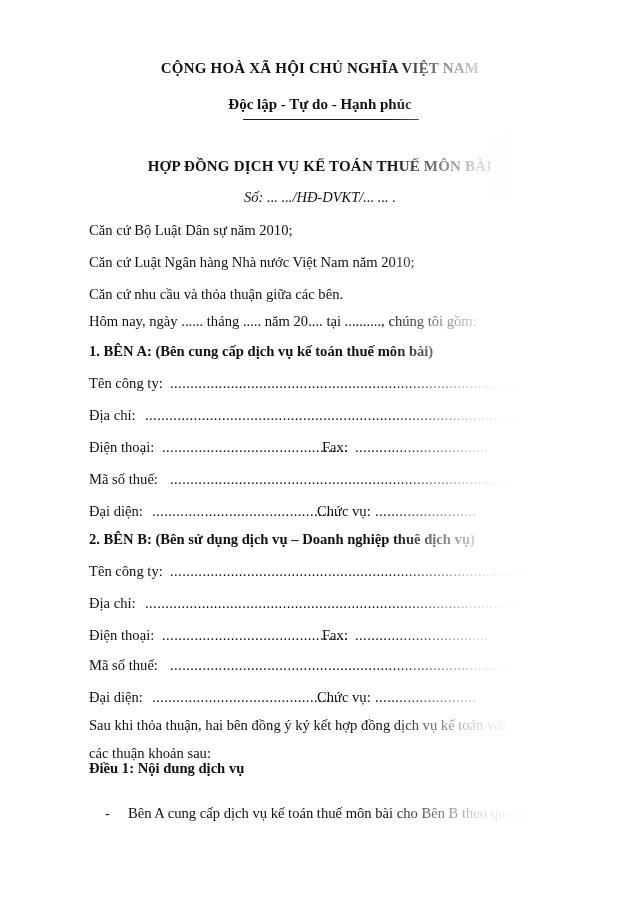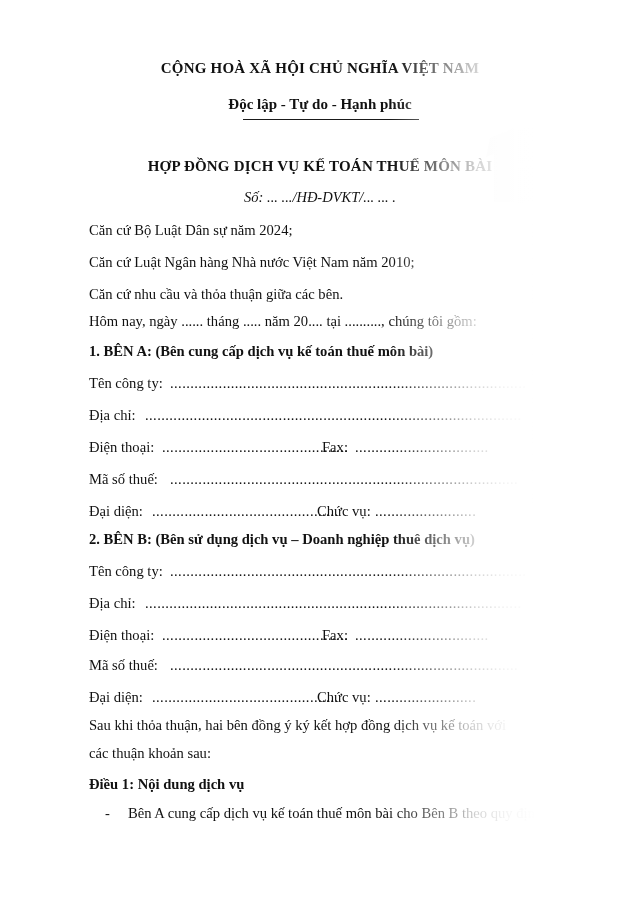--- a/index.html
+++ b/index.html
@@ -166,21 +166,21 @@
   <div id="content">
     <div class="doc">
 
       <div class="ctr hdr1" style="top:60px;">CỘNG HOÀ XÃ HỘI CHỦ NGHĨA VIỆT NAM</div>
       <div class="ctr hdr2" style="top:96px;">Độc lập - Tự do - Hạnh phúc</div>
       <div class="uline" style="left:243px; top:119px; width:176px;"></div>
 
       <div class="ctr title" style="top:158px;">HỢP ĐỒNG DỊCH VỤ KẾ TOÁN THUẾ MÔN BÀI</div>
       <div class="ctr subtitle" style="top:189px;">Số: ... .../HĐ-DVKT/... ... .</div>
 
-      <div class="line body-line" style="left:89px; top:222px;">Căn cứ Bộ Luật Dân sự năm 2024;</div>
+      <div class="line body-line" style="left:89px; top:222px;">Căn cứ Bộ Luật Dân sự năm 2010;</div>
       <div class="line body-line" style="left:89px; top:254px;">Căn cứ Luật Ngân hàng Nhà nước Việt Nam năm 2010;</div>
       <div class="line body-line" style="left:89px; top:286px;">Căn cứ nhu cầu và thỏa thuận giữa các bên.</div>
 
       <div class="line body-line" style="left:89px; top:313px;">Hôm nay, ngày ...... tháng ..... năm 20.... tại .........., chúng tôi gồm:</div>
 
       <div class="line sect" style="left:89px; top:343px;">1. BÊN A: (Bên cung cấp dịch vụ kế toán thuế môn bài)</div>
 
       <div class="line body-line" style="left:89px; top:375px;">Tên công ty:</div>
       <div class="line body-line dots" style="left:170px; top:375px;">........................................................................................</div>
 
@@ -217,21 +217,21 @@
       <div class="line body-line dots" style="left:170px; top:657px;">......................................................................................</div>
 
       <div class="line body-line" style="left:89px; top:689px;">Đại diện:</div>
       <div class="line body-line dots" style="left:152px; top:689px;">..............................................</div>
       <div class="line body-line" style="left:317px; top:689px;">Chức vụ:</div>
       <div class="line body-line dots" style="left:375px; top:689px;">.........................</div>
 
       <div class="line body-line" style="left:89px; top:717px;">Sau khi thỏa thuận, hai bên đồng ý ký kết hợp đồng dịch vụ kế toán với</div>
       <div class="line body-line" style="left:89px; top:745px;">các thuận khoản sau:</div>
 
-      <div class="line sect" style="left:89px; top:776px;">Điều 1: Nội dung dịch vụ</div>
+      <div class="line sect" style="left:89px; top:760px;">Điều 1: Nội dung dịch vụ</div>
       <div class="bullet-dash" style="left:105px; top:805px;">-</div>
       <div class="line body-line" style="left:128px; top:805px;">Bên A cung cấp dịch vụ kế toán thuế môn bài cho Bên B theo quy định.</div>
 
     </div>
   </div>
 
   <div id="fade"></div>
 </div>
 
 </body></html>

